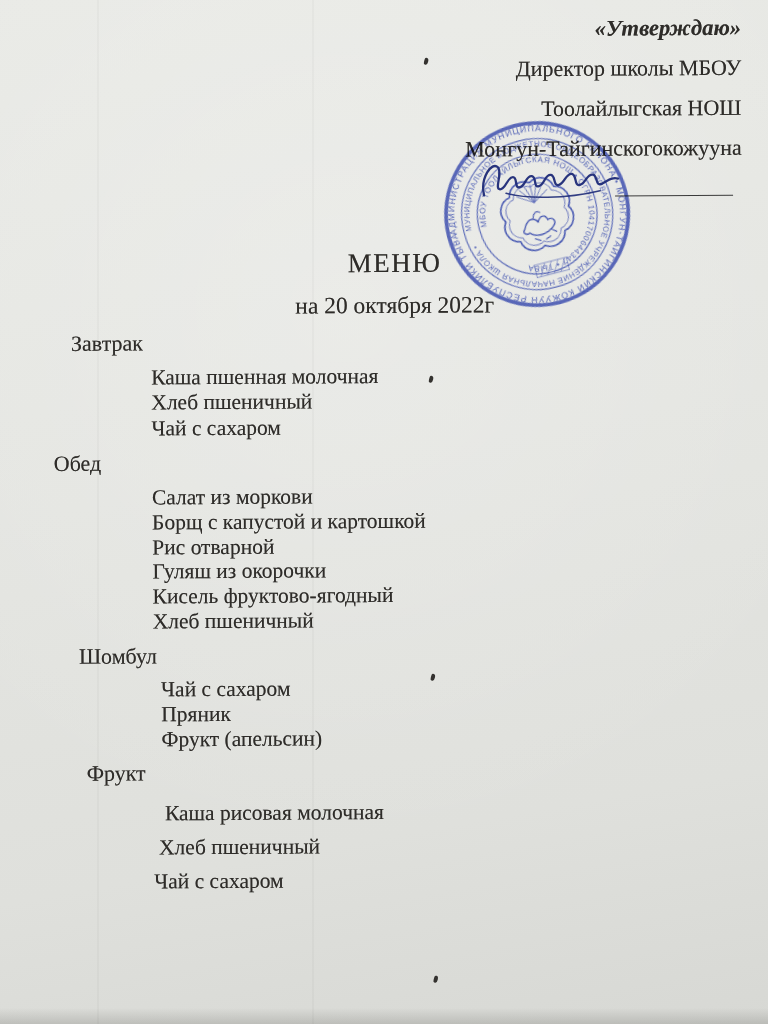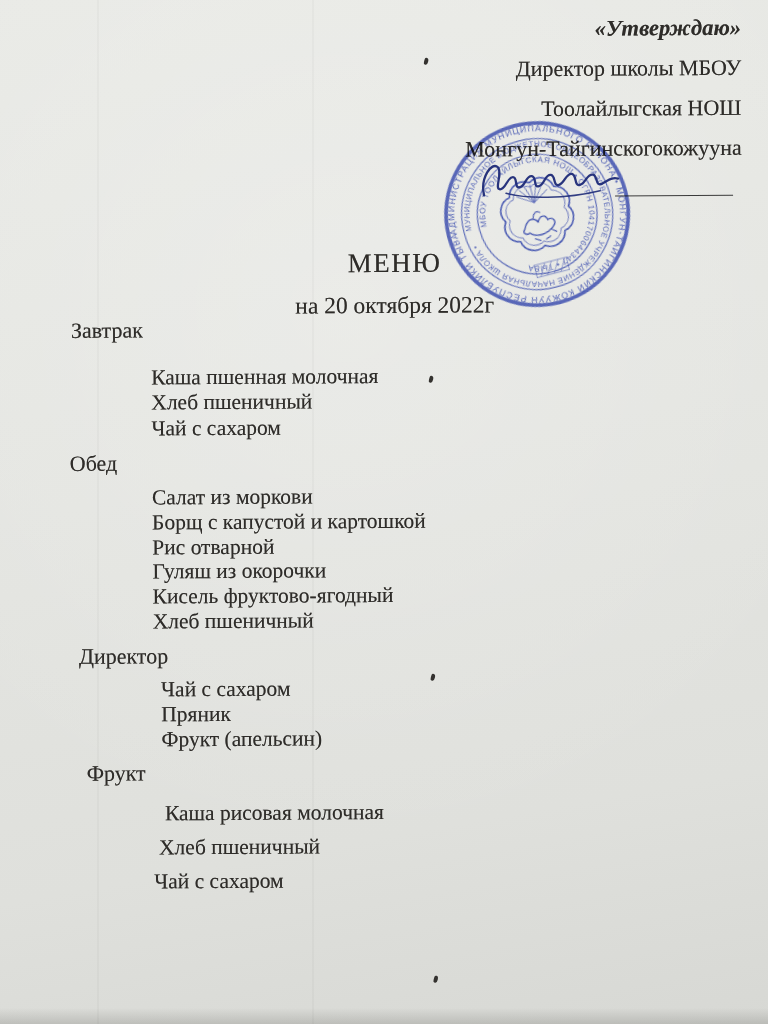--- a/index.html
+++ b/index.html
@@ -37,22 +37,22 @@
   
   .title-wrap{position:absolute;top:248px;left:12px;width:768px;text-align:center;
     text-shadow:0 0 .5px rgba(46,44,41,.5);}
   .menu-title{font-size:27px;letter-spacing:1.5px;}
   .menu-date{font-size:23.5px;margin-top:13px;}
 
   
   .sec-h{position:absolute;font-size:22px;text-shadow:0 0 .5px rgba(46,44,41,.5);}
   .sec-items{position:absolute;font-size:21.5px;text-shadow:0 0 .5px rgba(46,44,41,.5);}
   .sec-items .item{display:block;}
-  #h0{top:316px;left:72px;} #i0{top:364px;left:152px;line-height:25.3px;}
-  #h1{top:449px;left:70px;} #i1{top:484px;left:152px;line-height:24.8px;}
+  #h0{top:329px;left:72px;} #i0{top:364px;left:152px;line-height:25.3px;}
+  #h1{top:449px;left:54px;} #i1{top:484px;left:152px;line-height:24.8px;}
   #h2{top:642px;left:78px;} #i2{top:676px;left:160px;line-height:25.2px;}
   #h3{top:759px;left:85px;} #i3{top:795px;left:152px;line-height:34px;}
   #i3 .item:nth-child(1){margin-left:11px;}
   #i3 .item:nth-child(2){margin-left:5px;}
 
   
   .speck{position:absolute;width:3.5px;height:6.5px;background:#34322f;border-radius:40% 60% 60% 40%;transform:rotate(14deg);}
   .sp1{left:427px;top:58px;} .sp2{left:430px;top:376px;} .sp3{left:430px;top:674px;} .sp4{left:431px;top:976px;}
 </style>
 </head>
@@ -144,21 +144,21 @@
   <div class="sec-h" id="h1">Обед</div>
   <div class="sec-items" id="i1">
     <span class="item">Салат из моркови</span>
     <span class="item">Борщ с капустой и картошкой</span>
     <span class="item">Рис отварной</span>
     <span class="item">Гуляш из окорочки</span>
     <span class="item">Кисель фруктово-ягодный</span>
     <span class="item">Хлеб пшеничный</span>
   </div>
 
-  <div class="sec-h" id="h2">Директор</div>
+  <div class="sec-h" id="h2">Шомбул</div>
   <div class="sec-items" id="i2">
     <span class="item">Чай с сахаром</span>
     <span class="item">Пряник</span>
     <span class="item">Фрукт (апельсин)</span>
   </div>
 
   <div class="sec-h" id="h3">Фрукт</div>
   <div class="sec-items" id="i3">
     <span class="item">Каша рисовая молочная</span>
     <span class="item">Хлеб пшеничный</span>

